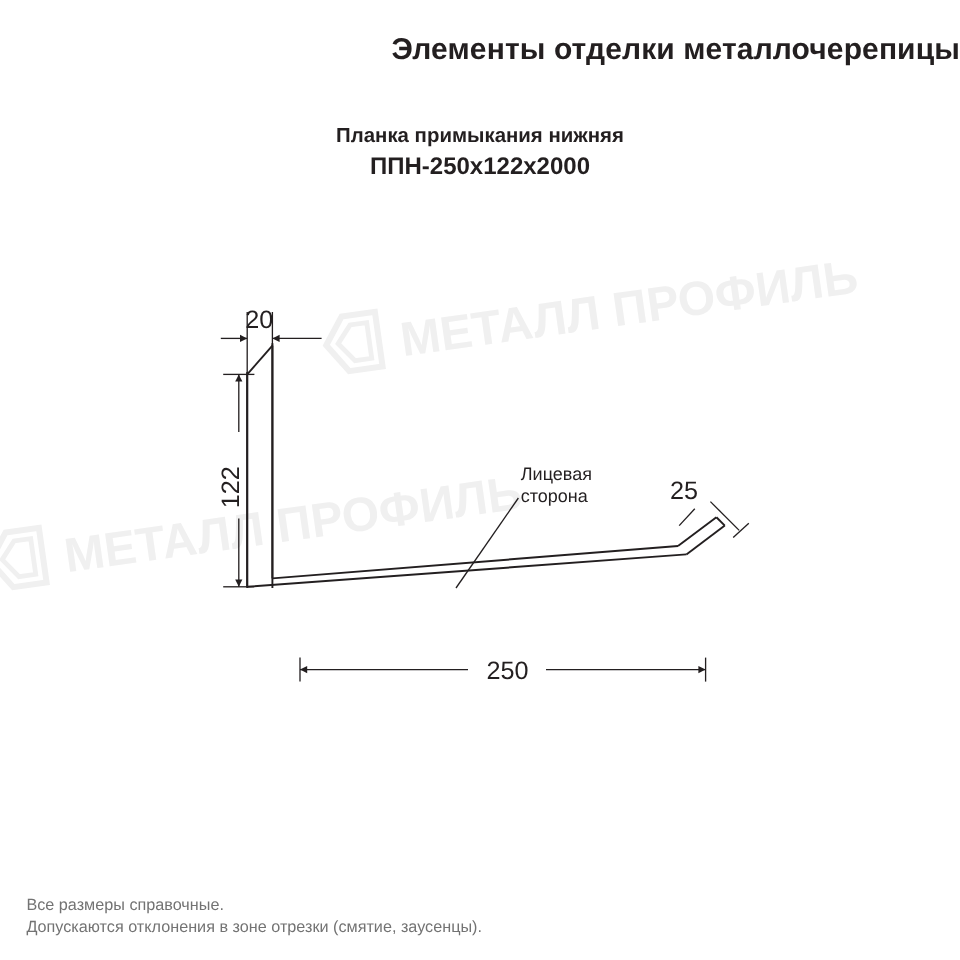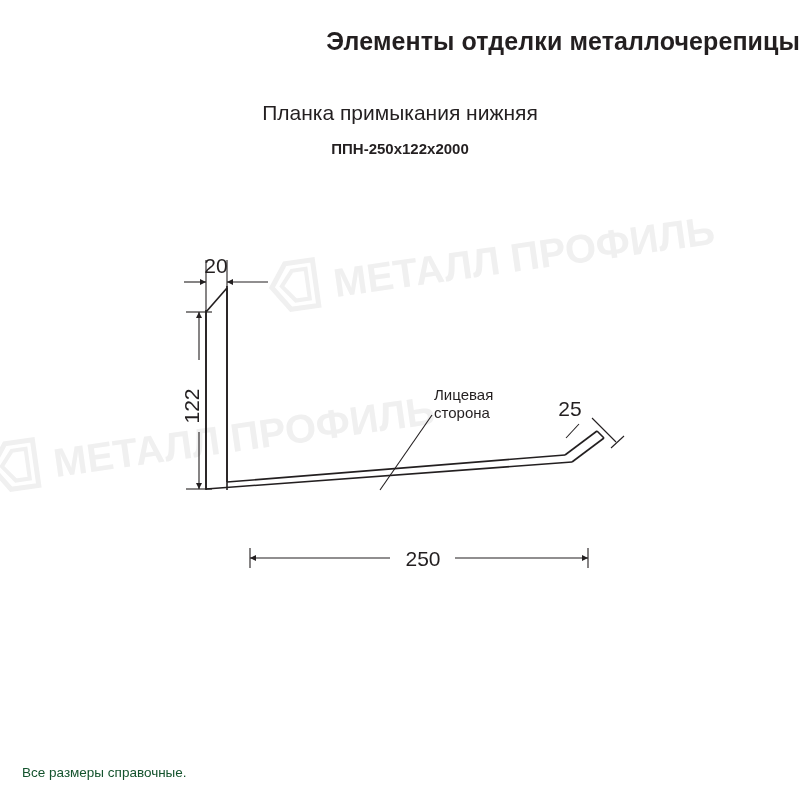--- a/index.html
+++ b/index.html
@@ -36,44 +36,43 @@
     white-space: nowrap;
   }
   .subtitle-block {
     position: absolute;
     top: 100px;
     left: 0;
     width: 800px;
     text-align: center;
   }
   .subtitle {
-    font-size: 21px;
-    font-weight: normal;
+    font-size: 17px;
+    font-weight: bold;
     line-height: 26px;
   }
   .code {
-    font-size: 15px;
+    font-size: 20px;
     font-weight: bold;
     line-height: 26px;
-    margin-top: 10px;
   }
   .drawing {
     position: absolute;
     top: 200px;
     left: 0;
     width: 800px;
     height: 420px;
   }
   .footer {
     position: absolute;
     left: 22px;
     bottom: 18px;
     font-size: 13.5px;
     line-height: 19px;
-    color: #14532d;
+    color: #737373;
   }
   .footer div {
     white-space: nowrap;
   }
   svg { display: block; }
   .wm-text {
     font-family: "Liberation Sans", sans-serif;
     font-weight: bold;
     fill: #f0f0f0;
   }
@@ -188,15 +187,16 @@
         <line x1="380" y1="290" x2="432" y2="215"></line>
       </g>
       <text class="face-label" x="434" y="200">Лицевая</text>
       <text class="face-label" x="434" y="218">сторона</text>
 
     </svg>
   </div>
 
   <div class="footer">
     <div>Все размеры справочные.</div>
+    <div>Допускаются отклонения в зоне отрезки (смятие, заусенцы).</div>
   </div>
 
 </div>
 
 </body></html>

